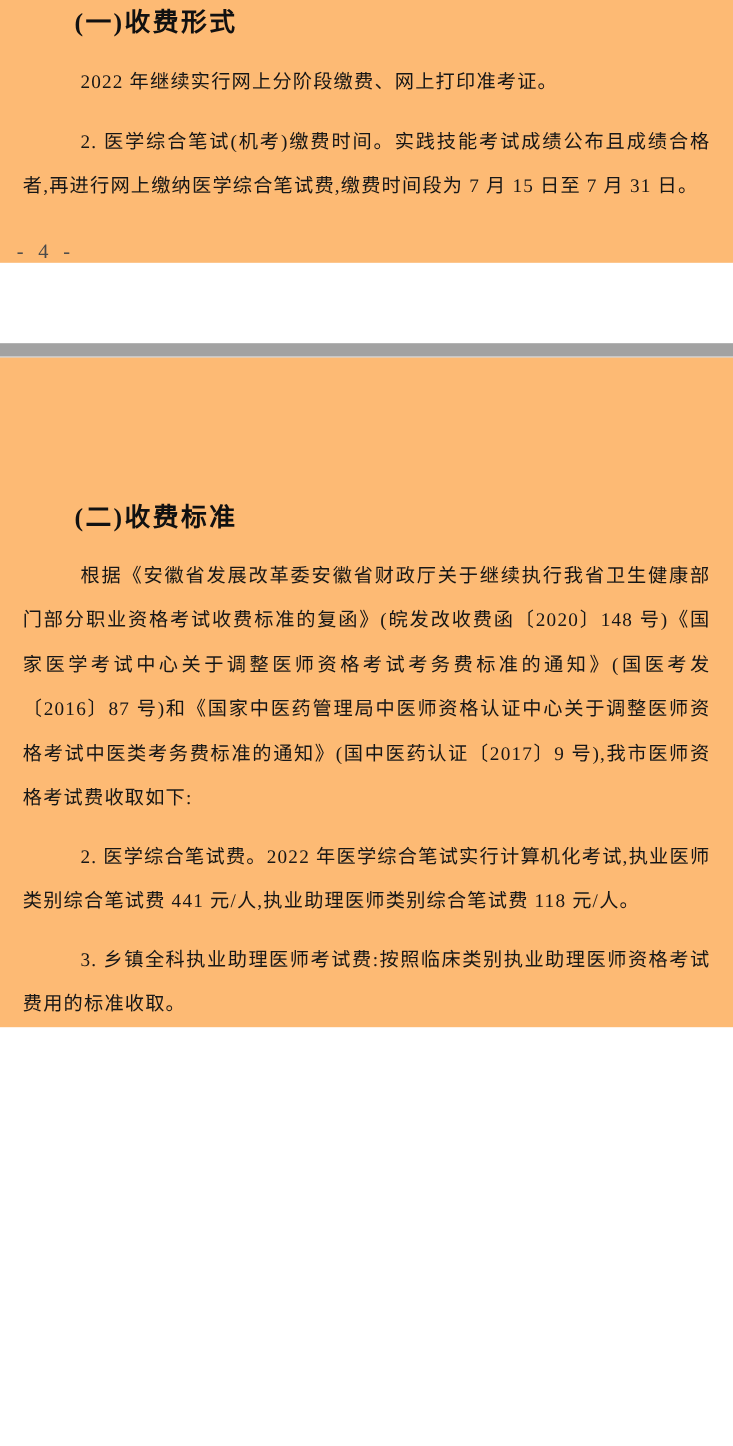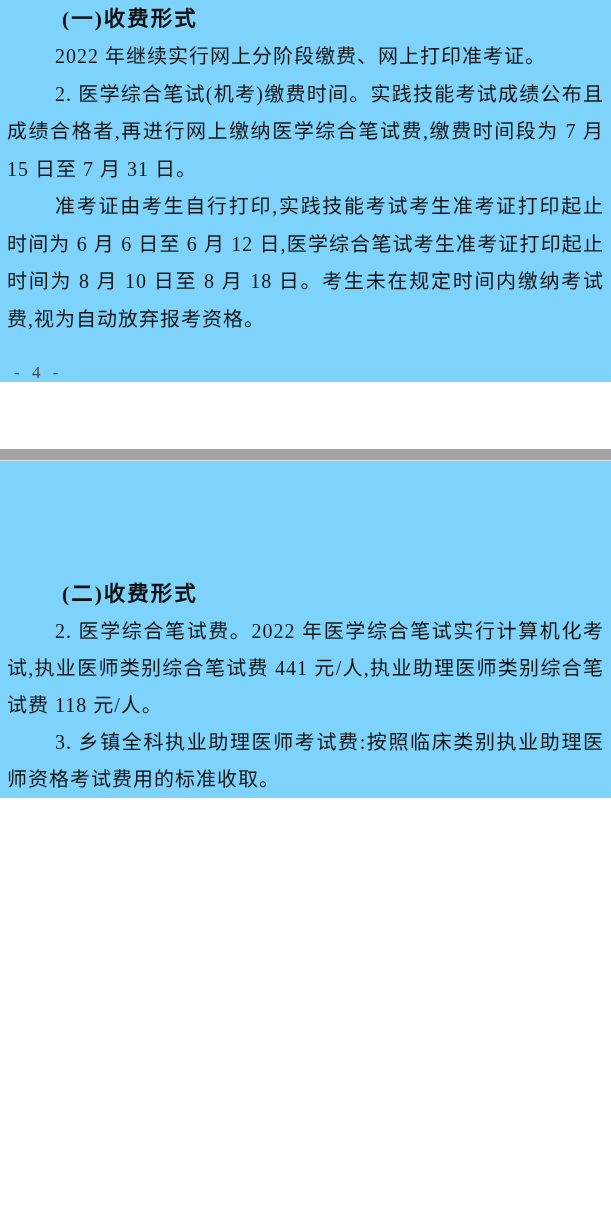--- a/index.html
+++ b/index.html
@@ -13,35 +13,35 @@
     overflow: hidden;
     font-family: "Liberation Serif", "DejaVu Serif", serif;
   }
   .doc-view {
     width: 611px;
     height: 1205px;
     background: #ffffff;
   }
   .doc-page {
     padding: 0 7px;
-    background: #7dd3fc;
+    background: #fdba74;
   }
   .section-heading {
     margin: 0;
     font-size: 21.5px;
     line-height: 38px;
     font-weight: 700;
     color: #111111;
     letter-spacing: 2px;
     text-indent: 55px;
     white-space: nowrap;
   }
   .doc-page p {
-    margin: 0;
-    font-size: 20px;
+    margin: 12px;
+    font-size: 16px;
     color: #161616;
     letter-spacing: 1px;
     text-align: justify;
     text-justify: inter-ideograph;
     text-indent: 48px;
   }
   .page-4 p { line-height: 37.5px; }
   .page-5 p { line-height: 37px; }
   .page-number {
     margin-top: 26px;
@@ -63,25 +63,25 @@
 </style>
 </head>
 <body>
 
 <div class="doc-view">
 
   <section class="doc-page page-4">
     <h2 class="section-heading">(一)收费形式</h2>
     <p>2022 年继续实行网上分阶段缴费、网上打印准考证。</p>
     <p>2. 医学综合笔试(机考)缴费时间。实践技能考试成绩公布且成绩合格者,再进行网上缴纳医学综合笔试费,缴费时间段为 7 月 15 日至 7 月 31 日。</p>
-    <p>准考证由考生自行打印,实践技能考试考生准考证打印起止时间为 6 月 6 日至 6 月 12 日,医学综合笔试考生准考证打印起止时间为 8 月 10 日至 8 月 18 日。考生未在规定时间内缴纳考试费,视为自动放弃报考资格。</p>
     <div class="page-number">- 4 -</div>
   </section>
 
   <div class="page-separator"></div>
 
   <section class="doc-page page-5">
-    <h2 class="section-heading">(二)收费形式</h2>
+    <h2 class="section-heading">(二)收费标准</h2>
+    <p>根据《安徽省发展改革委安徽省财政厅关于继续执行我省卫生健康部门部分职业资格考试收费标准的复函》(皖发改收费函〔2020〕148 号)《国家医学考试中心关于调整医师资格考试考务费标准的通知》(国医考发〔2016〕87 号)和《国家中医药管理局中医师资格认证中心关于调整医师资格考试中医类考务费标准的通知》(国中医药认证〔2017〕9 号),我市医师资格考试费收取如下:</p>
     <p>2. 医学综合笔试费。2022 年医学综合笔试实行计算机化考试,执业医师类别综合笔试费 441 元/人,执业助理医师类别综合笔试费 118 元/人。</p>
     <p>3. 乡镇全科执业助理医师考试费:按照临床类别执业助理医师资格考试费用的标准收取。</p>
   </section>
 
 </div>
 
 </body></html>

